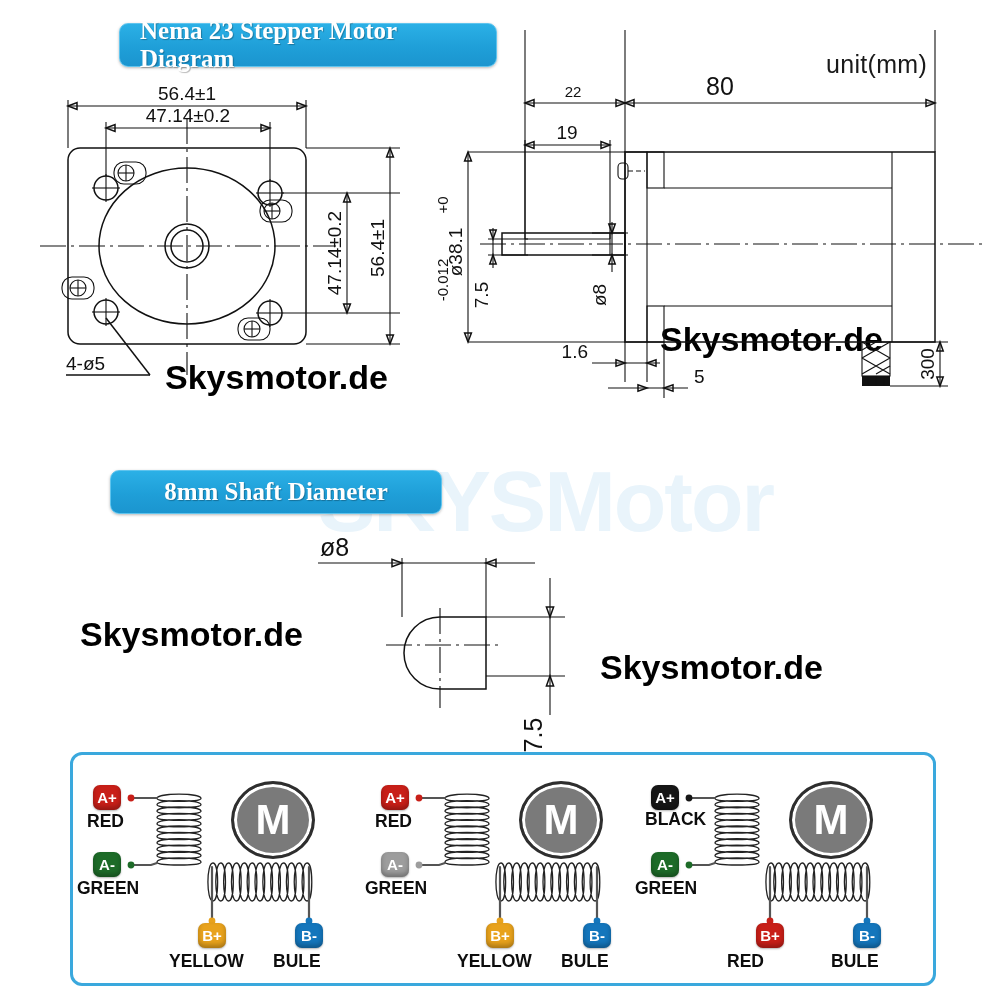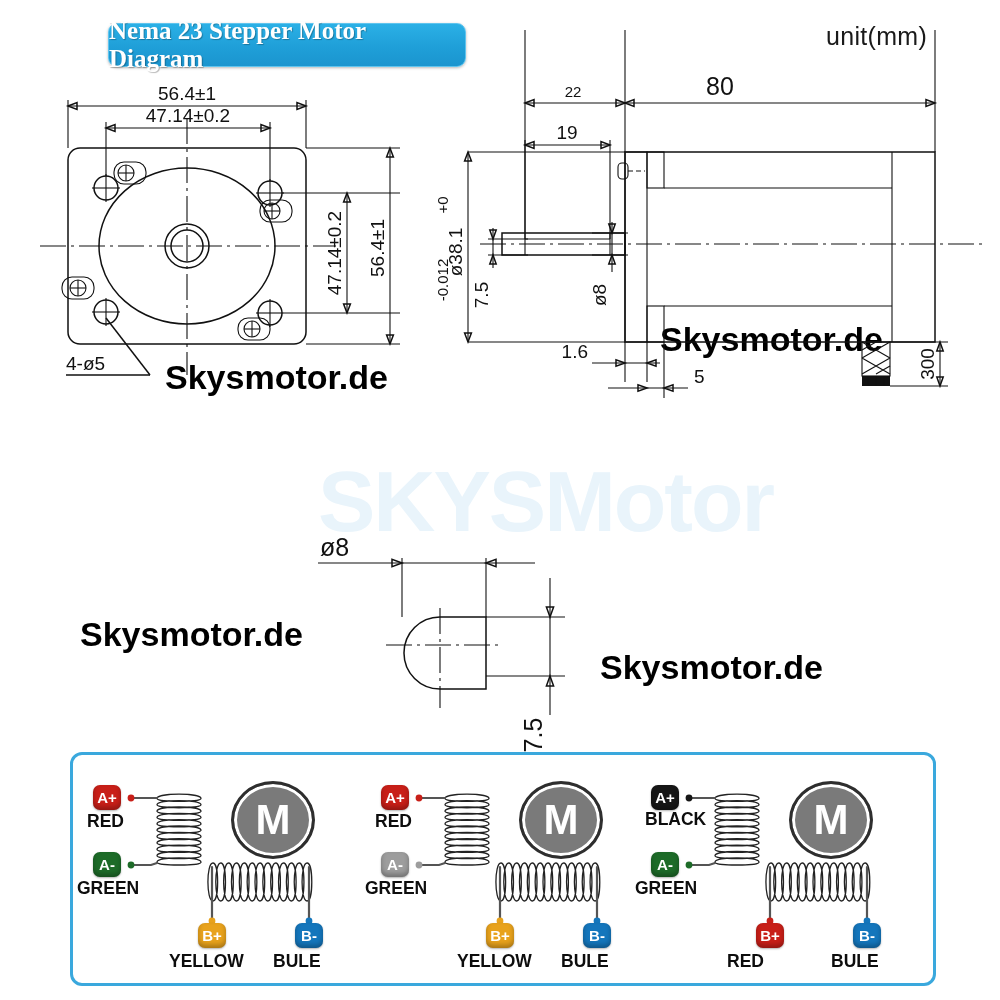--- a/index.html
+++ b/index.html
@@ -14,21 +14,21 @@
   .wm-sm{font-size:34px;color:#000000;letter-spacing:0px;}
 
   
   .banner{position:absolute;background:linear-gradient(180deg,#2bb0e6 0%,#1f9fd8 55%,#1b95cf 100%);
           border-radius:9px;box-shadow:0 1px 3px rgba(0,0,0,.28);
           display:flex;align-items:center;justify-content:center;
           border:1px solid #5fc4ee;}
   .banner span{font-family:"Liberation Serif",serif;font-weight:bold;color:#ffffff;
                text-shadow:1px 1px 1px rgba(0,0,0,.28);}
 
-  .unit{position:absolute;font-size:25px;color:#1a1a1a;letter-spacing:.3px;}
+  .unit{position:absolute;font-size:25px;color:#1a1a1a;letter-spacing:.3px;margin-top:28px;}
 
   
   svg.draw{position:absolute;overflow:visible;}
   .ln{stroke:#111;stroke-width:1.5;fill:none;}
   .ln-thin{stroke:#111;stroke-width:1.1;fill:none;}
   .ln-ctr{stroke:#111;stroke-width:1.1;fill:none;stroke-dasharray:26 5 3 5;}
   .dimtxt{font-family:"Liberation Sans",sans-serif;font-size:19px;fill:#111;}
   .dimtxt-sm{font-family:"Liberation Sans",sans-serif;font-size:15px;fill:#111;}
   .dimtxt-lg{font-family:"Liberation Sans",sans-serif;font-size:25px;fill:#111;}
 
@@ -52,21 +52,21 @@
 <body>
 
 <div class="page">
 
   <div class="wm wm-big" style="left:318px;top:452px;">SKYSMotor</div>
   <div class="wm wm-sm" style="left:165px;top:358px;">Skysmotor.de</div>
   <div class="wm wm-sm" style="left:660px;top:320px;">Skysmotor.de</div>
   <div class="wm wm-sm" style="left:80px;top:615px;">Skysmotor.de</div>
   <div class="wm wm-sm" style="left:600px;top:648px;">Skysmotor.de</div>
 
-  <div class="banner" style="left:108px;top:23px;width:356px;height:42px;">
+  <div class="banner" style="left:119px;top:23px;width:356px;height:42px;padding-left:20px;">
     <span style="font-size:25px;">Nema 23 Stepper Motor Diagram</span>
   </div>
 
   <div class="unit" style="left:826px;top:22px;">unit(mm)</div>
 
   <svg class="draw" style="left:0px;top:0px;" width="430" height="410">
 
     <rect class="ln" x="68" y="148" width="238" height="196" rx="12" ry="12"></rect>
 
     <ellipse class="ln" cx="187" cy="246" rx="88" ry="78"></ellipse>
@@ -266,20 +266,23 @@
     <line class="ln-thin" x1="450" y1="342" x2="508" y2="342"></line>
     <line class="ln-thin" x1="450" y1="386" x2="508" y2="386"></line>
     <g>
       <line class="ln-thin" x1="500" y1="342" x2="500" y2="386"></line>
       <path class="ln" d="M500,342 l-3.2,9 h6.4 z" fill="#111"></path>
       <path class="ln" d="M500,386 l-3.2,-9 h6.4 z" fill="#111"></path>
       <text class="dimtxt" x="494" y="364" text-anchor="middle" transform="rotate(-90 494 364)">300</text>
     </g>
   </svg>
 
+  <div class="banner" style="left:110px;top:470px;width:330px;height:42px;">
+    <span style="font-size:25px;">8mm Shaft Diameter</span>
+  </div>
 
   <svg class="draw" style="left:290px;top:530px;" width="320" height="220">
     <defs>
       <pattern id="hatch" width="9" height="9" patternTransform="rotate(45)" patternUnits="userSpaceOnUse">
         <line x1="0" y1="0" x2="0" y2="9" stroke="#111" stroke-width="1.3"></line>
       </pattern>
     </defs>
 
     <path class="ln" d="M150,87 a36,36 0 1,0 0,72 L196,159 L196,87 Z" fill="url(#hatch)"></path>
 

